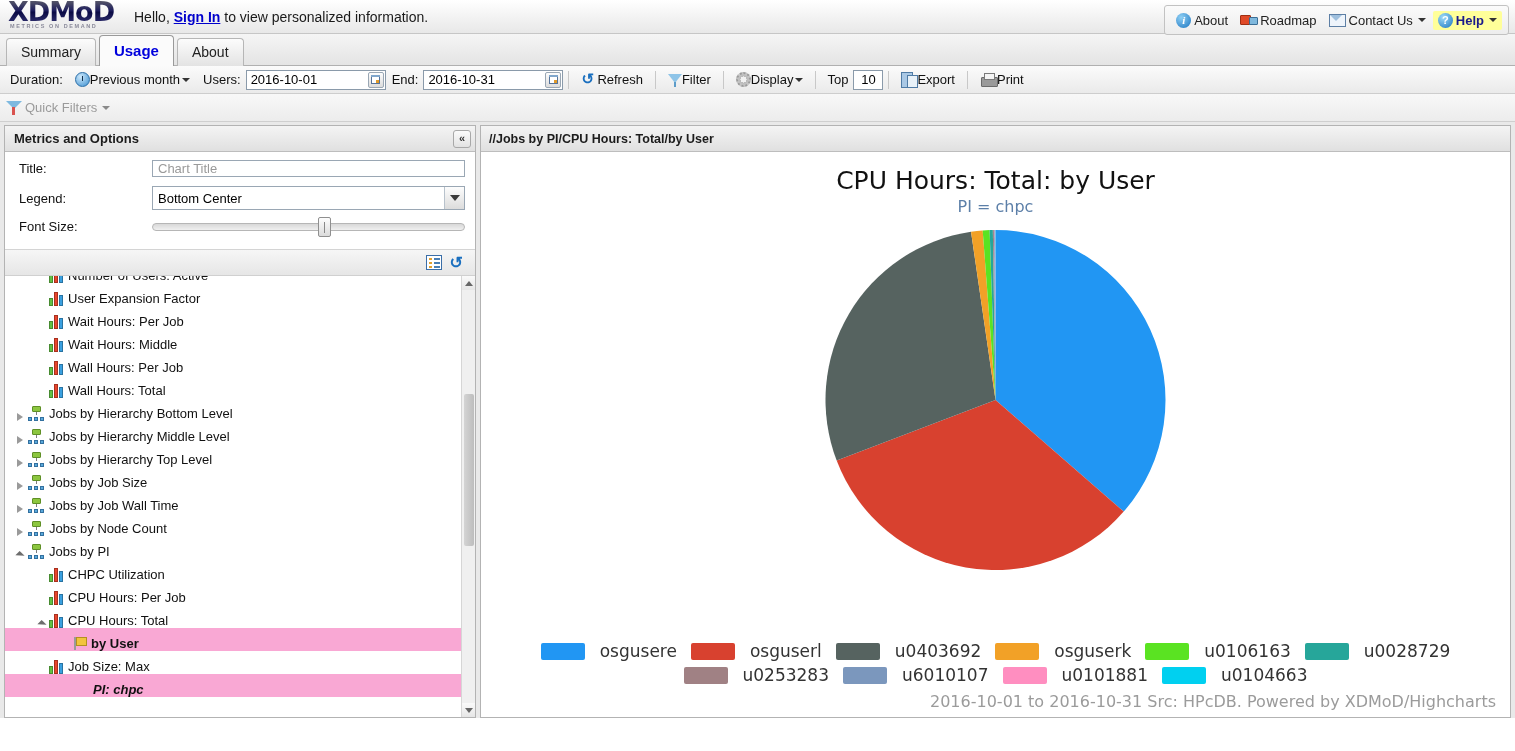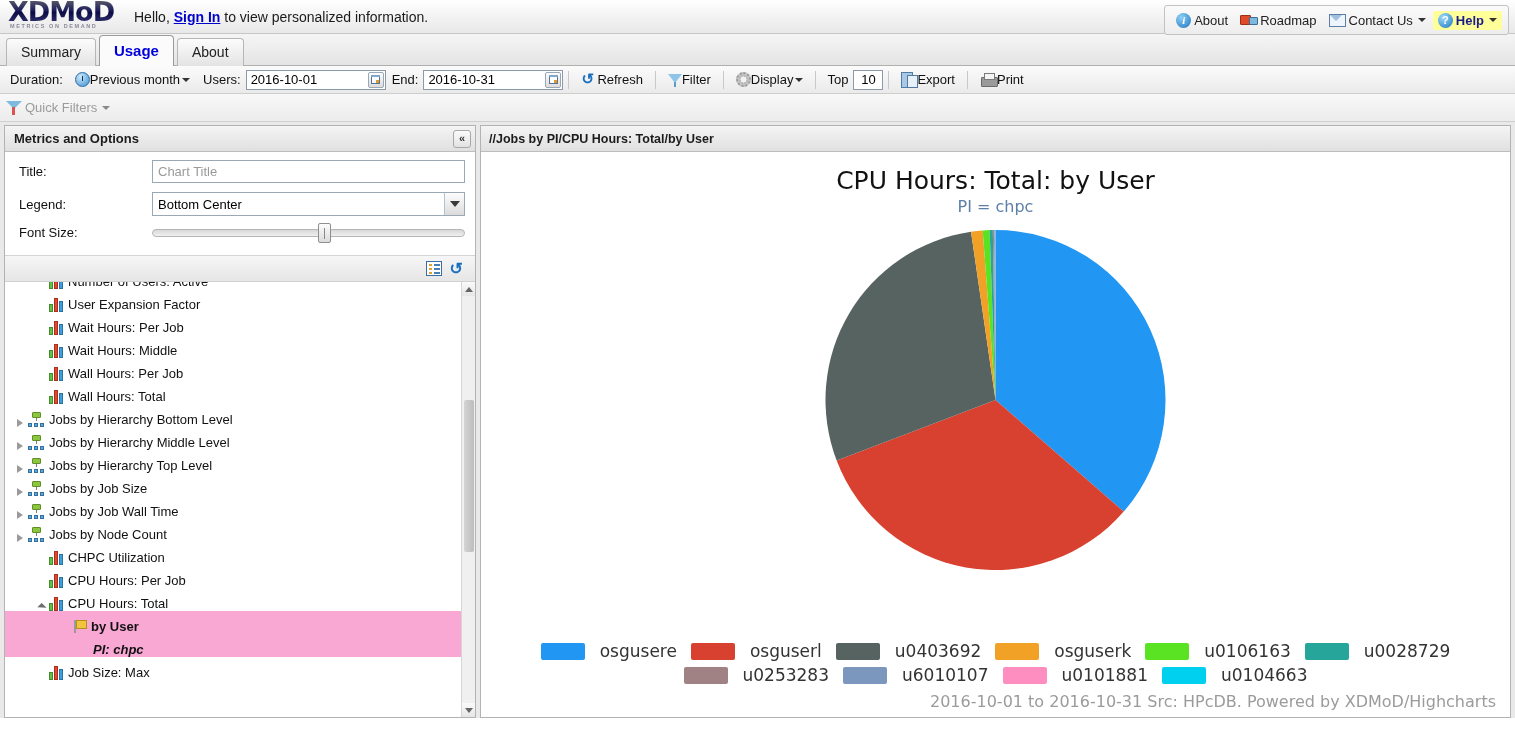--- a/index.html
+++ b/index.html
@@ -179,21 +179,21 @@
   .collapse-btn {
     width: 18px; height: 18px; border:1px solid #a8a8a8; border-radius:3px;
     background: linear-gradient(to bottom,#fbfbfb,#e2e2e2);
     display:flex;align-items:center;justify-content:center;
     font-size: 11px; color:#333; cursor:pointer; line-height:1;
   }
   .form-rows { padding: 8px 10px 6px 14px; background:#fff; }
   .form-row { display:flex; align-items:center; margin-bottom:9px; }
   .form-row label { width: 133px; font-size: 13px; color:#111; }
   .txt-input {
-    flex:1; height:23px; border:1px solid #9aa7b4; padding:0 5px;
+    flex:1; height:17px; border:1px solid #9aa7b4; padding:0 5px;
     font-family:"Liberation Sans",sans-serif; font-size:13px; outline:none;
   }
   .txt-input::placeholder { color:#9a9a9a; }
   .sel-wrap { flex:1; position:relative; }
   .sel-input {
     width:100%; height:24px; border:1px solid #9aa7b4; padding:0 24px 0 5px;
     font-size:13px; display:flex; align-items:center; background:#fff;
   }
   .sel-arrow {
     position:absolute; right:1px; top:1px; width:20px; height:22px;
@@ -574,66 +574,79 @@
             </span>
             <span class="ico-hier">
               <span class="top"></span>
               <span class="ln"></span>
               <span class="b b1"></span>
               <span class="b b2"></span>
               <span class="b b3"></span>
             </span>
             <span>Jobs by Node Count</span>
           </div>
-          <div class="tree-row lvl2">
-            <span class="expander"></span>
-            <span class="ico-bars">
-              <i></i>
-              <i></i>
-              <i></i>
-            </span>
-            <span>CHPC Utilization</span>
-          </div>
-          <div class="tree-row lvl2">
-            <span class="expander"></span>
-            <span class="ico-bars">
-              <i></i>
-              <i></i>
-              <i></i>
-            </span>
-            <span>CPU Hours: Per Job</span>
-          </div>
-          <div class="tree-row lvl2">
+          <div class="tree-row lvl1">
             <span class="expander">
               <span class="exp-open"></span>
             </span>
+            <span class="ico-hier">
+              <span class="top"></span>
+              <span class="ln"></span>
+              <span class="b b1"></span>
+              <span class="b b2"></span>
+              <span class="b b3"></span>
+            </span>
+            <span>Jobs by PI</span>
+          </div>
+          <div class="tree-row lvl2">
+            <span class="expander"></span>
+            <span class="ico-bars">
+              <i></i>
+              <i></i>
+              <i></i>
+            </span>
+            <span>CHPC Utilization</span>
+          </div>
+          <div class="tree-row lvl2">
+            <span class="expander"></span>
+            <span class="ico-bars">
+              <i></i>
+              <i></i>
+              <i></i>
+            </span>
+            <span>CPU Hours: Per Job</span>
+          </div>
+          <div class="tree-row lvl2">
+            <span class="expander">
+              <span class="exp-open"></span>
+            </span>
             <span class="ico-bars">
               <i></i>
               <i></i>
               <i></i>
             </span>
             <span>CPU Hours: Total</span>
           </div>
           <div class="tree-row lvl3 selected">
             <span class="expander"></span>
             <span class="ico-flag"></span>
             <span class="lbl-bold">by User</span>
           </div>
+          <div class="tree-row lvl2">
+            <span class="expander"></span>
+            <span class="ico-bars">
+              <i></i>
+              <i></i>
+              <i></i>
+            </span>
+            <span>Job Size: Max</span>
+          </div>
           <div class="tree-row lvl4 selected">
             <span class="expander"></span>
             <span class="lbl-bolditalic">PI: chpc</span>
-          </div>
-          <div class="tree-row lvl2">
-            <span class="expander"></span>
-            <span class="ico-bars">
-              <i></i>
-              <i></i>
-              <i></i>
-            </span>
-            <span>Job Size: Max</span>
           </div>
         </div>
       <div class="scrollbar">
         <div class="sb-arrow">
             <span class="sb-up"></span>
           </div>
         <div class="sb-thumb"></div>
         <div class="sb-arrow bot">
             <span class="sb-dn"></span>
           </div>

